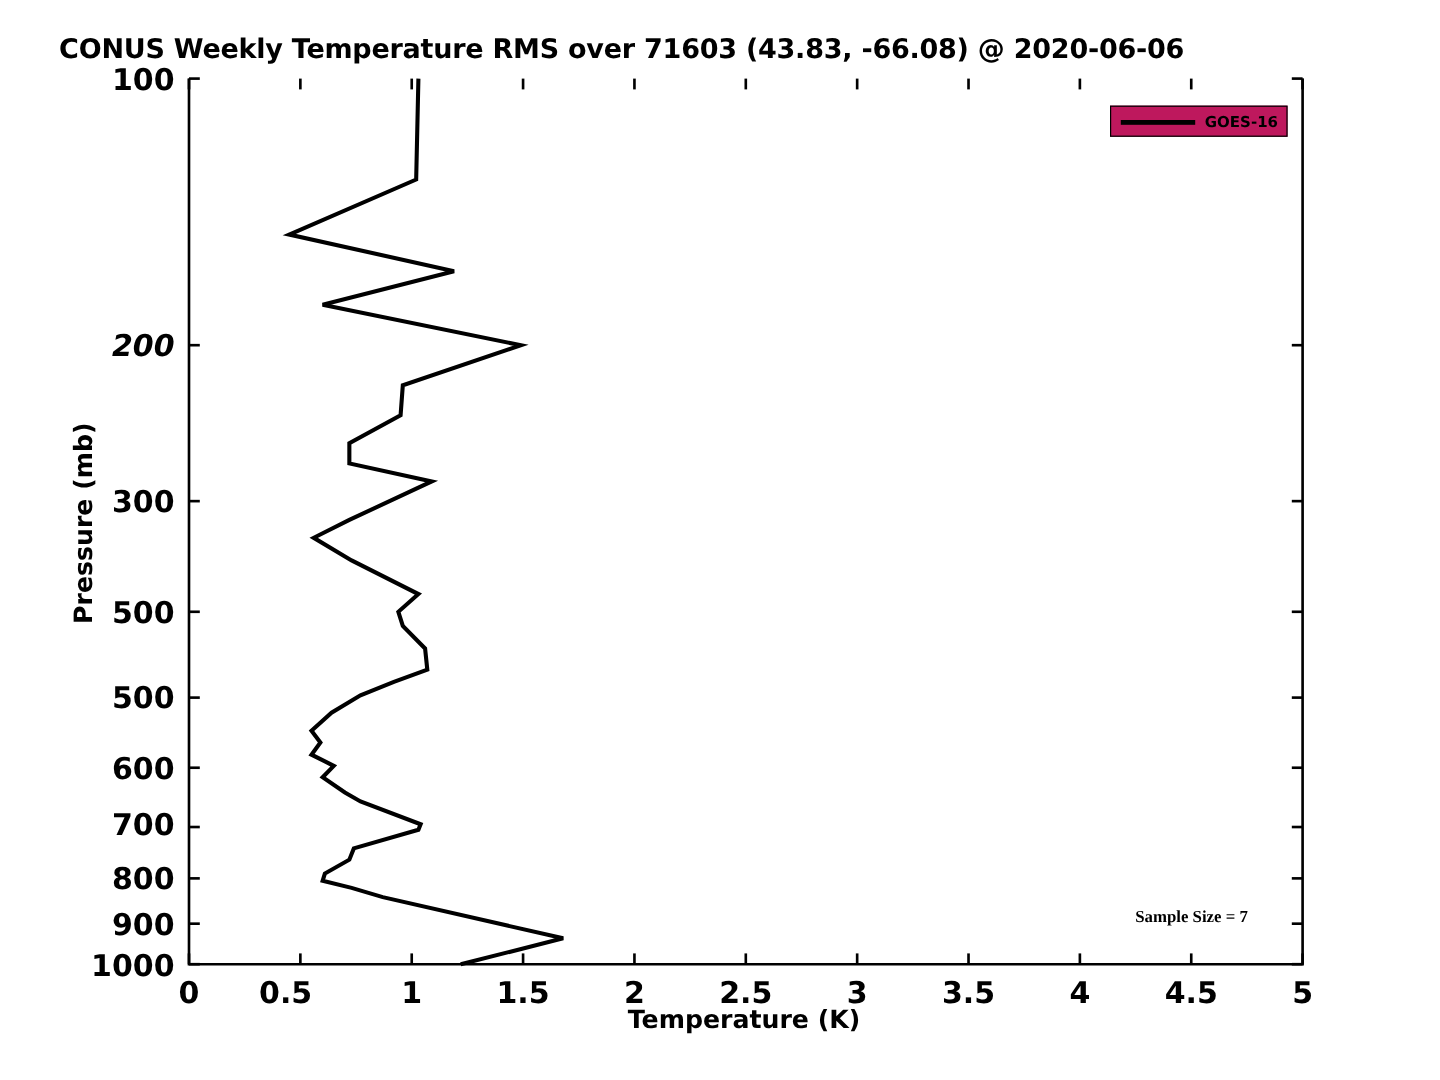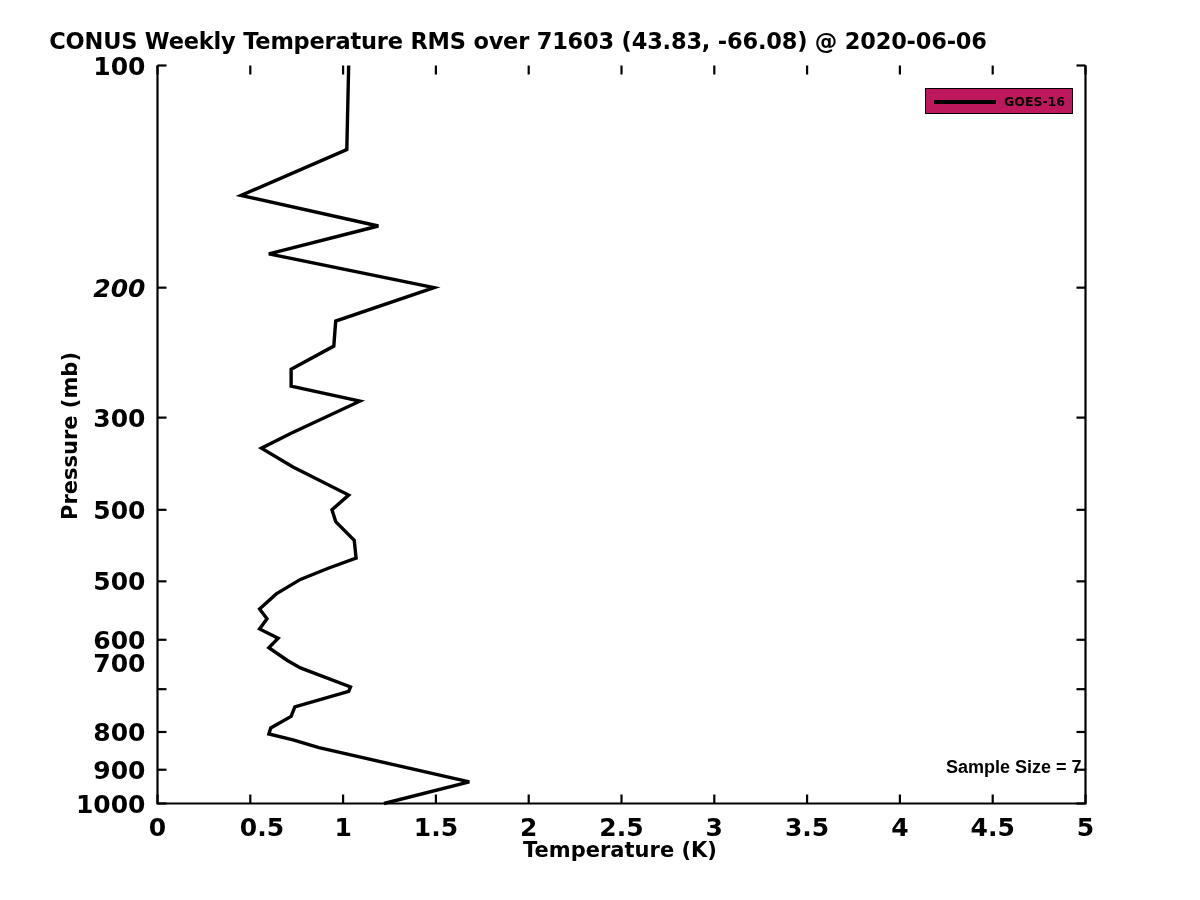--- a/index.html
+++ b/index.html
@@ -100,24 +100,24 @@
     font-size: 12.5px;
     font-weight: bold;
     color: #000000;
     font-family: "DejaVu Sans", sans-serif;
     white-space: nowrap;
   }
   #sample-size {
     position: absolute;
     left: 946px;
     top: 757px;
-    font-size: 18px;
-    font-weight: bold;
-    color: #000000;
-    font-family: Liberation Sans, sans-serif;
+    font-size: 14px;
+    font-weight: bold;
+    color: #000000;
+    font-family: Liberation Serif, serif;
     white-space: nowrap;
   }
 </style>
 </head>
 <body>
 
 <div id="figure">
 
   <div id="chart-title">CONUS Weekly Temperature RMS over 71603 (43.83, -66.08) @ 2020-06-06</div>
 
@@ -174,26 +174,26 @@
       </g>
   </svg>
 
   <div id="tick-label-layer">
       <div class="tick-label ytick-label" style="left: 25.5px; top: 51.5px;">100</div>
       <div class="tick-label ytick-label" style="left: 25.5px; top: 273.66px; font-style: italic;">200</div>
       <div class="tick-label ytick-label" style="left: 25.5px; top: 403.615px;">300</div>
       <div class="tick-label ytick-label" style="left: 25.5px; top: 495.82px;">500</div>
       <div class="tick-label ytick-label" style="left: 25.5px; top: 567.34px;">500</div>
       <div class="tick-label ytick-label" style="left: 25.5px; top: 625.776px;">600</div>
-      <div class="tick-label ytick-label" style="left: 25.5px; top: 649px;">700</div>
+      <div class="tick-label ytick-label" style="left: 25.5px; top: 673px;">700</div>
       <div class="tick-label ytick-label" style="left: 25.5px; top: 717.98px;">800</div>
       <div class="tick-label ytick-label" style="left: 25.5px; top: 755.731px;">900</div>
       <div class="tick-label ytick-label" style="left: 25.5px; top: 789.5px;">1000</div>
       <div class="tick-label xtick-label" style="left: 97.5px; top: 812.5px;">0</div>
-      <div class="tick-label xtick-label" style="left: 202px; top: 812.5px;">0.5</div>
+      <div class="tick-label xtick-label" style="left: 178px; top: 812.5px;">0.5</div>
       <div class="tick-label xtick-label" style="left: 283.1px; top: 812.5px;">1</div>
       <div class="tick-label xtick-label" style="left: 375.9px; top: 812.5px;">1.5</div>
       <div class="tick-label xtick-label" style="left: 468.7px; top: 812.5px;">2</div>
       <div class="tick-label xtick-label" style="left: 561.5px; top: 812.5px;">2.5</div>
       <div class="tick-label xtick-label" style="left: 654.3px; top: 812.5px;">3</div>
       <div class="tick-label xtick-label" style="left: 747.1px; top: 812.5px;">3.5</div>
       <div class="tick-label xtick-label" style="left: 839.9px; top: 812.5px;">4</div>
       <div class="tick-label xtick-label" style="left: 932.7px; top: 812.5px;">4.5</div>
       <div class="tick-label xtick-label" style="left: 1025.5px; top: 812.5px;">5</div>
     </div>

